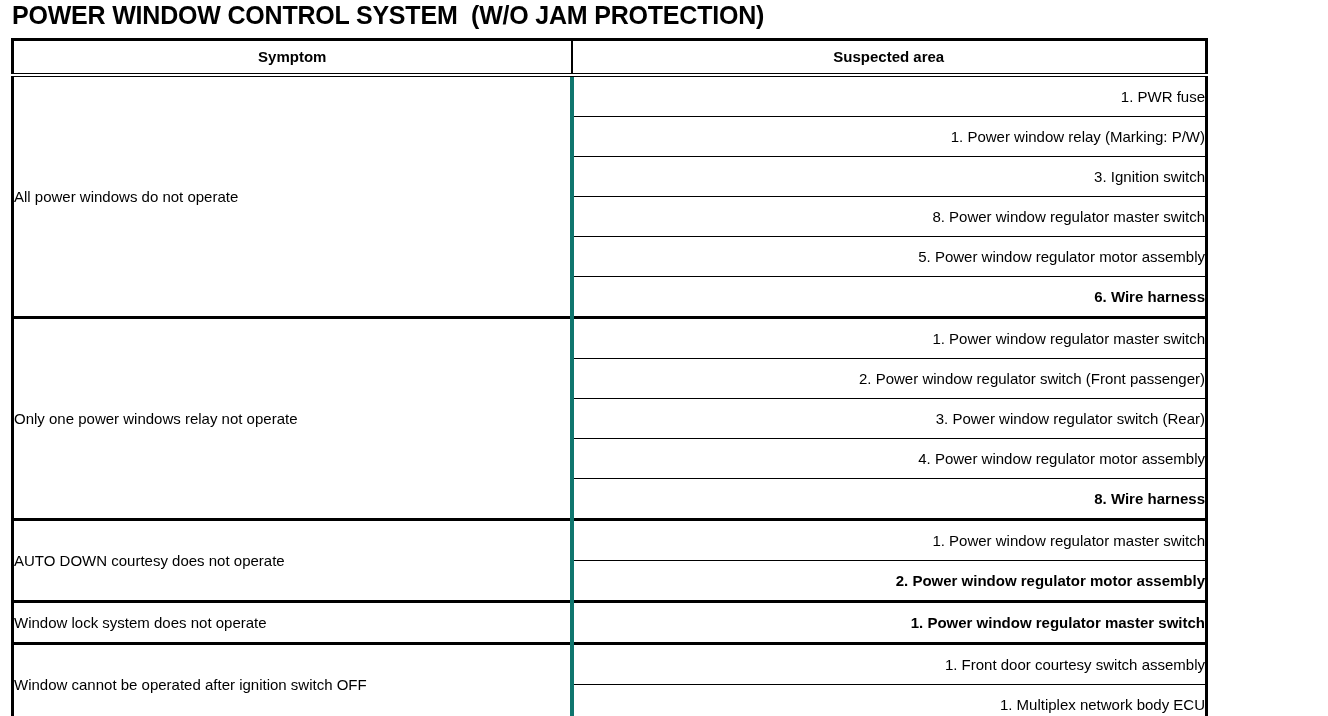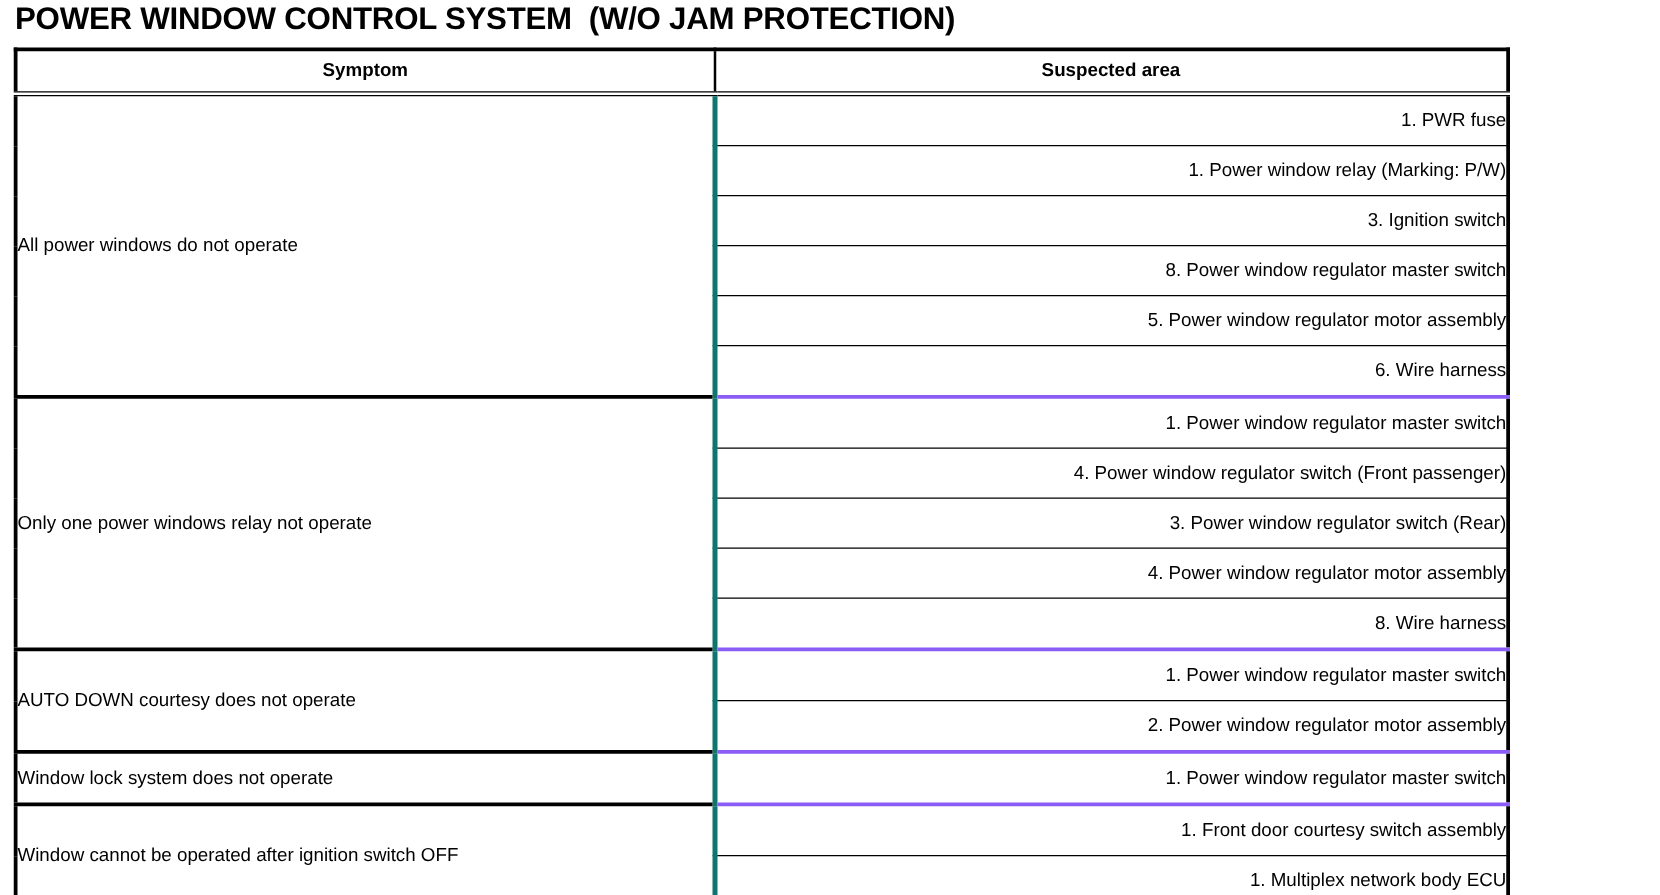--- a/index.html
+++ b/index.html
@@ -89,21 +89,21 @@
 
   
   .area-cell {
     border-bottom: 1.5px solid #000;
     padding-left: 11px;
     padding-right: 8px;
     height: 39px;
     font-size: 17px;
     text-align: right;
   }
-  .area-cell.section-end { border-bottom: 3px solid #8b5cf6; }
+  .area-cell.section-end { border-bottom: 3px solid #000000; font-weight: bold; }
   .area-cell.table-end { border-bottom: none; }
 </style>
 </head>
 <body>
 
 <div class="page">
 
   <div class="doc-title">POWER WINDOW CONTROL SYSTEM  (W/O JAM PROTECTION)</div>
 
   <div class="tbl-wrap">
@@ -136,21 +136,21 @@
             <td class="area-cell">5. Power window regulator motor assembly</td>
           </tr>
           <tr>
             <td class="area-cell section-end">6. Wire harness</td>
           </tr>
           <tr>
             <td class="sym-cell" rowspan="5">Only one power windows relay not operate</td>
             <td class="area-cell">1. Power window regulator master switch</td>
           </tr>
           <tr>
-            <td class="area-cell">4. Power window regulator switch (Front passenger)</td>
+            <td class="area-cell">2. Power window regulator switch (Front passenger)</td>
           </tr>
           <tr>
             <td class="area-cell">3. Power window regulator switch (Rear)</td>
           </tr>
           <tr>
             <td class="area-cell">4. Power window regulator motor assembly</td>
           </tr>
           <tr>
             <td class="area-cell section-end">8. Wire harness</td>
           </tr>

